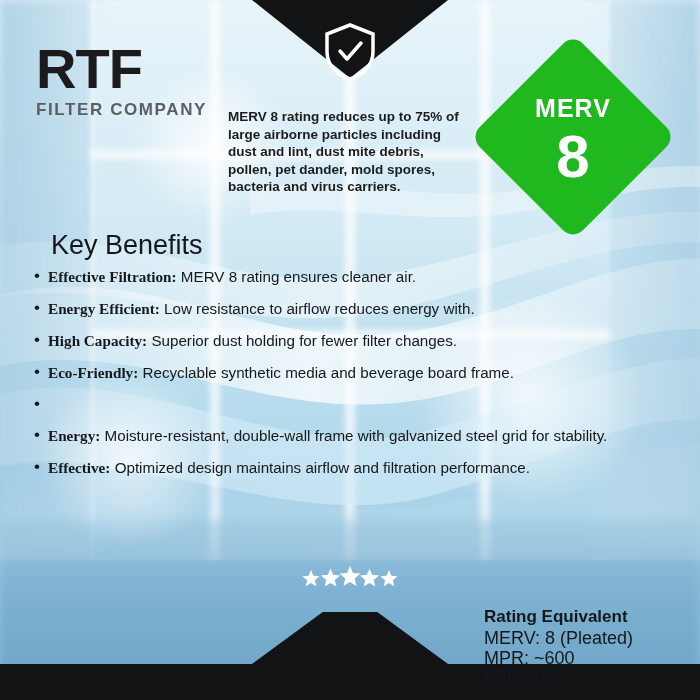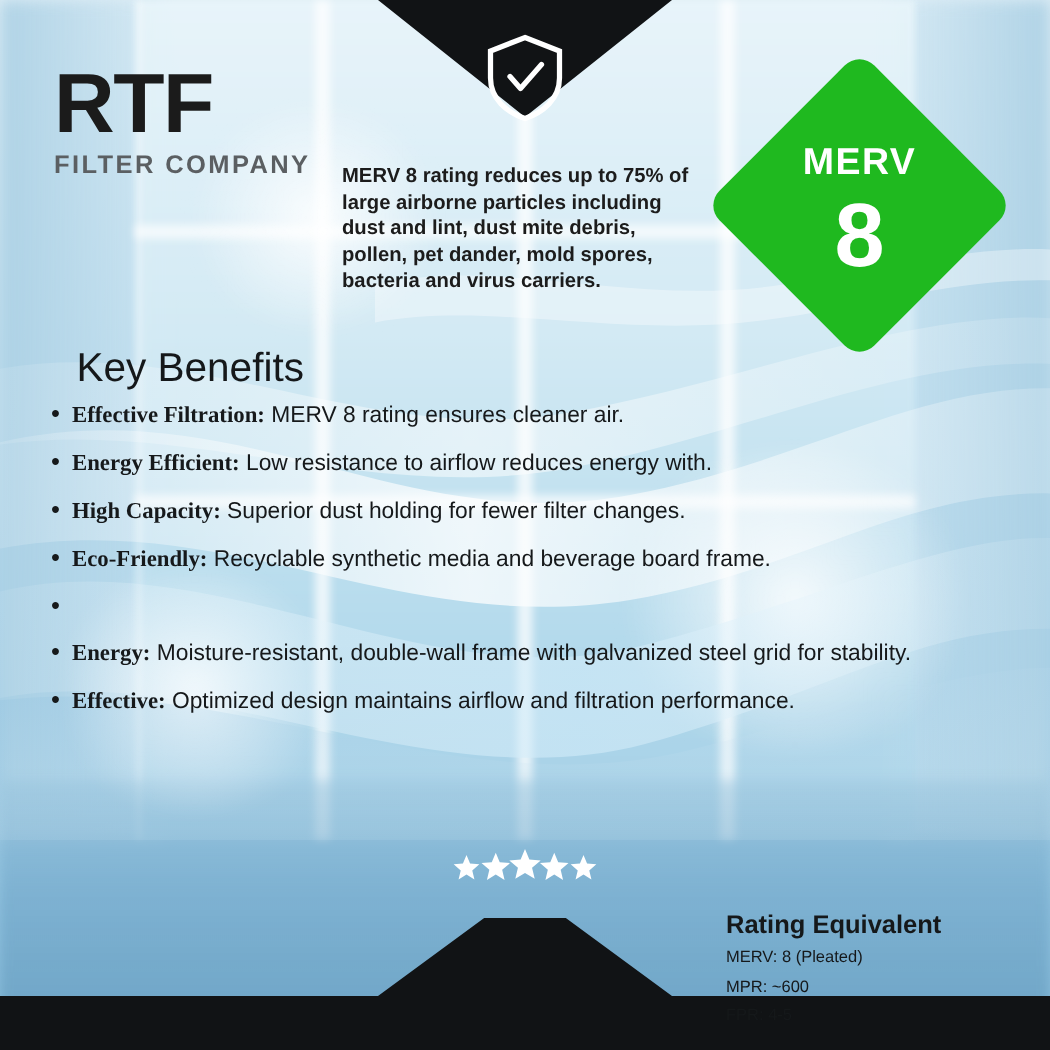--- a/index.html
+++ b/index.html
@@ -245,21 +245,21 @@
     width: 210px;
     color: #15181a;
     margin-top: 11px;
   }
   .rating-title {
     font-size: 17px;
     font-weight: bold;
     margin-bottom: 2px;
   }
   .rating-line {
-    font-size: 11px;
+    font-size: 18px;
     line-height: 19.5px;
   }
 </style>
 </head>
 <body>
 
 <div class="card">
 
   <div class="bg-room">
     <div class="side-wall-l"></div>

